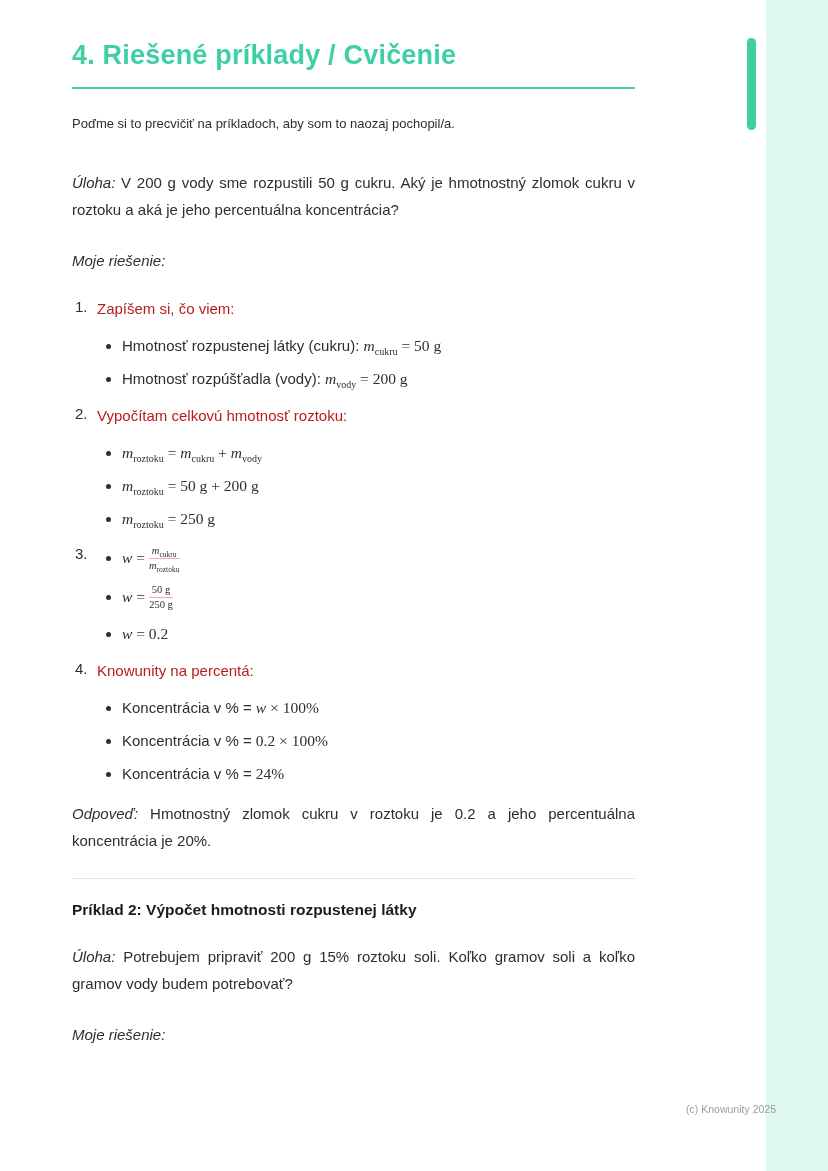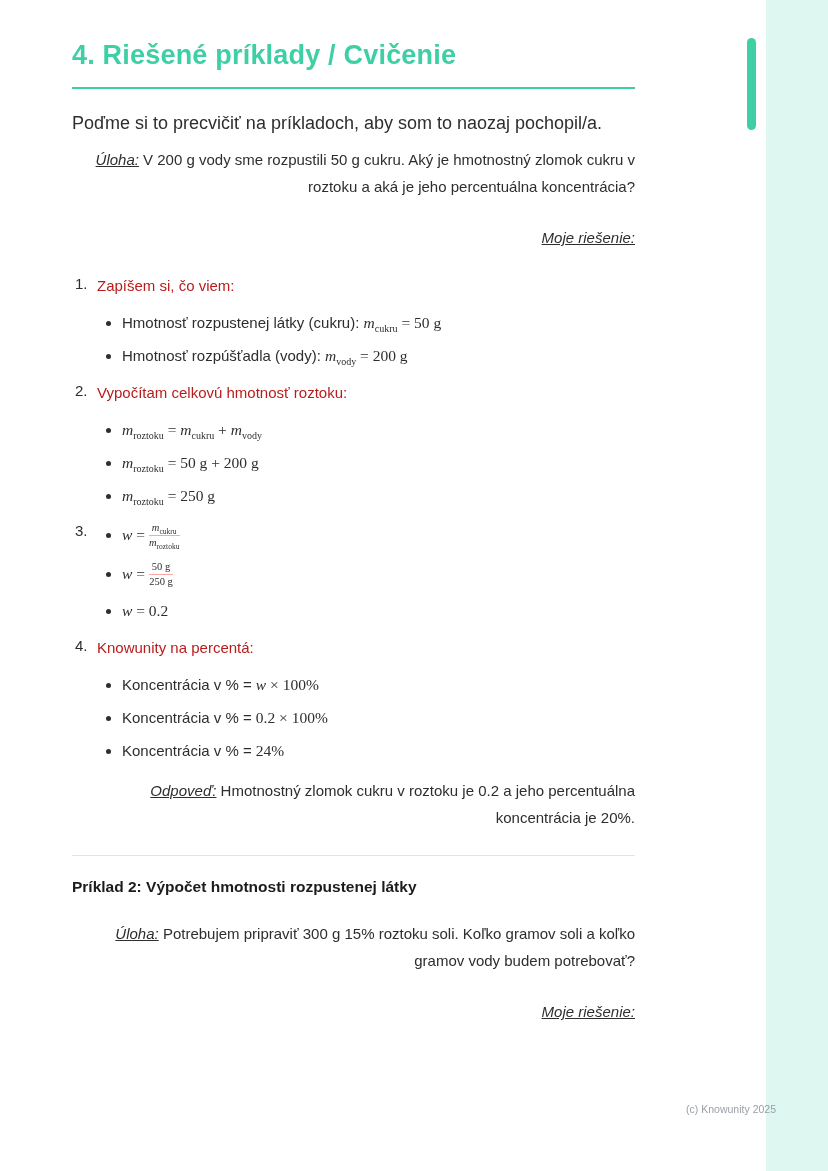--- a/index.html
+++ b/index.html
@@ -24,25 +24,25 @@
   .content { position:absolute; left:72px; top:40px; width:563px; }
 
   h1.title {
     font-size:27px; font-weight:700; letter-spacing:.2px;
     color:var(--accent, #3ecfa4);
   }
   .title-rule {
     border:none; border-top:2px solid var(--accent, #3ecfa4);
     margin:16px 0 24px 0;
   }
-  p.intro { font-size:18px; line-height:21px; margin-bottom:12px; }
+  p.intro { font-size:13px; line-height:21px; margin-bottom:35px; }
   h2.ex-heading { font-size:15.5px; font-weight:700; color:#1c1c1c; margin:0 0 24px 0; }
-  p.para { font-size:15px; line-height:27px; margin-bottom:24px; color:#2e2e2e;text-align:right; }
+  p.para { font-size:15px; line-height:27px; margin-bottom:24px; color:#2e2e2e; }
   .justify { text-align:justify; }
-  em.label { font-style:italic;text-decoration:underline; }
+  em.label { font-style:italic; }
 
   ol.steps { list-style:none; counter-reset:step; padding-left:25px; margin:2px 0 0 0; }
   ol.steps > li { counter-increment:step; position:relative; margin-bottom:16px; }
   ol.steps > li::before {
     content:counter(step) "."; position:absolute; left:-22px; top:0;
     font-size:15px; color:#2e2e2e;
   }
   .step-title { font-weight:400; font-size:15px; color:#b91c1c; margin-bottom:16px; line-height:21px; }
   ul.bullets { list-style:disc; padding-left:25px; margin:0; }
   ul.bullets > li { font-size:15px; line-height:21px; margin-bottom:12px; color:#2e2e2e; }
@@ -119,21 +119,21 @@
           </ul>
         </li>
       </ol>
 
     <p class="para justify"><em class="label">Odpoveď:</em> <span>Hmotnostný zlomok cukru v roztoku je 0.2 a jeho percentuálna koncentrácia je 20%.</span></p>
 
     <hr class="divider">
 
     <h2 class="ex-heading">Príklad 2: Výpočet hmotnosti rozpustenej látky</h2>
 
-    <p class="para justify"><em class="label">Úloha:</em> <span>Potrebujem pripraviť 300 g 15% roztoku soli. Koľko gramov soli a koľko gramov vody budem potrebovať?</span></p>
+    <p class="para justify"><em class="label">Úloha:</em> <span>Potrebujem pripraviť 200 g 15% roztoku soli. Koľko gramov soli a koľko gramov vody budem potrebovať?</span></p>
 
     <p class="para"><em class="label">Moje riešenie:</em></p>
 
   </div>
 
   <div class="footer">(c) Knowunity 2025</div>
 
 </div>
 
 </body></html>

